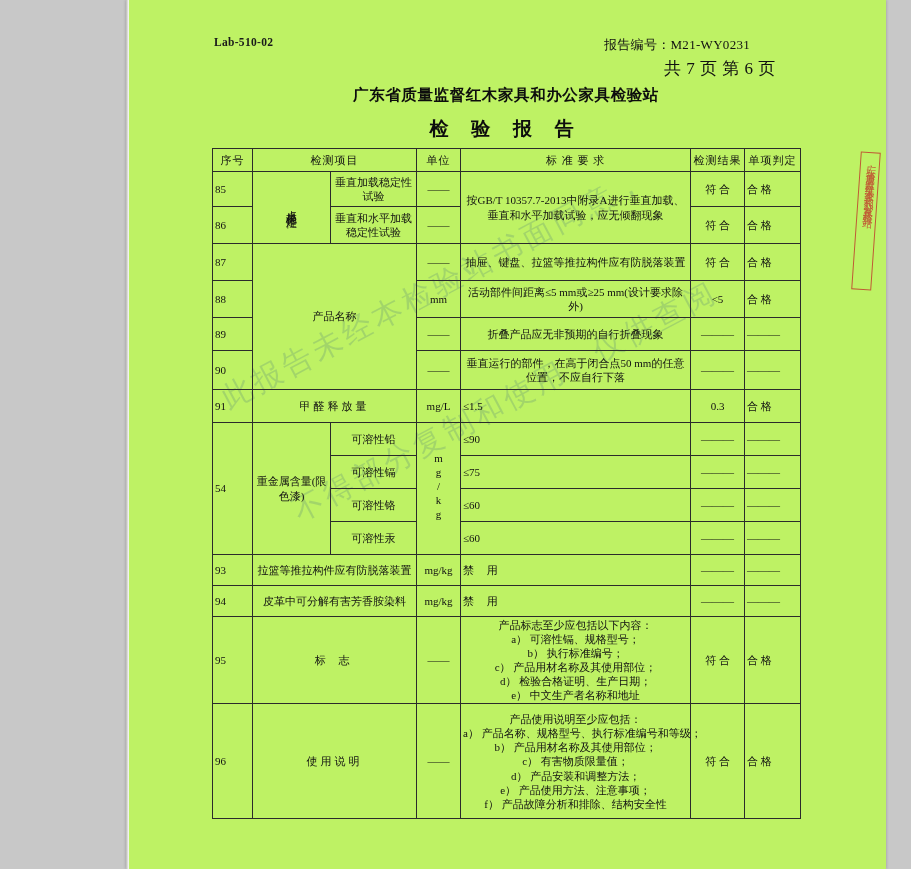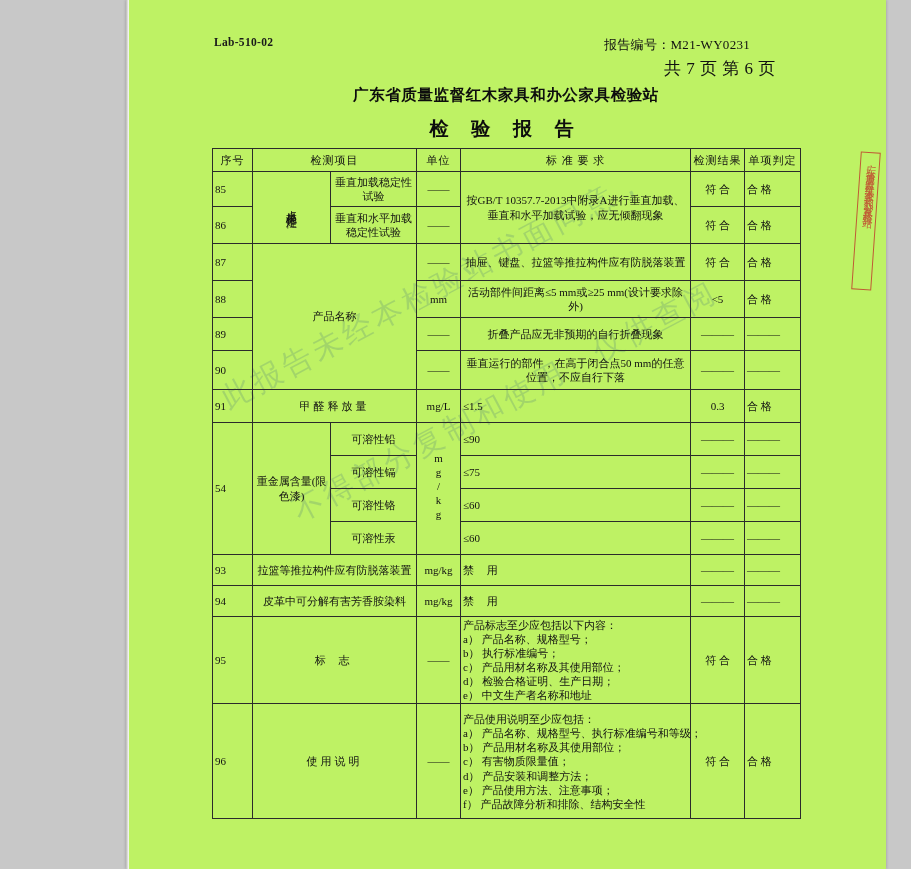--- a/index.html
+++ b/index.html
@@ -22,21 +22,21 @@
   .c-res{width:54px;text-align:center;}
   .c-judge{width:56px;}
   thead td,.hdr td{font-size:11.5px;font-weight:normal;text-align:center;height:20px;letter-spacing:1px;}
   .hdr td{padding:2px 0;}
   .vert{writing-mode:vertical-rl;text-orientation:upright;letter-spacing:2px;line-height:1.1;margin:0 auto;}
   .left{text-align:center;padding-left:6px;}
   .dash{letter-spacing:0;font-size:11px;}
   .sp{letter-spacing:5px;}
   .sp2{letter-spacing:3px;}
   .small{font-size:10.5px;}
-  .reqlist{text-align:left;padding:2px 4px 2px 6px;font-size:10.5px;line-height:1.42;}
+  .reqlist{text-align:center;padding:2px 4px 2px 6px;font-size:10.5px;line-height:1.42;}
   .reqlist .ln{display:block;white-space:nowrap;}
   .stamp{position:absolute;right:8px;top:152px;width:22px;height:140px;opacity:.82;}
   .stamp .sbox{position:absolute;left:0;top:0;width:20px;height:138px;border:1px solid #c0392b;color:#c0392b;font-size:10px;writing-mode:vertical-rl;text-orientation:upright;letter-spacing:3px;padding:3px 1px;box-sizing:border-box;transform:rotate(4deg);background:rgba(255,255,255,.0);}
   .wm{position:absolute;left:150px;top:250px;width:470px;height:380px;pointer-events:none;transform:rotate(-28deg);opacity:.17;}
   .wm div{font-size:30px;color:#1f4f86;white-space:nowrap;letter-spacing:4px;font-family:"Liberation Serif",serif;}
   .wm div:nth-child(2){margin-top:92px;margin-left:10px;}
 </style>
 </head>
 <body>
 
@@ -189,21 +189,21 @@
           <td class="c-res">———</td>
           <td class="c-judge">———</td>
         </tr>
 
         <tr>
           <td class="c-no" style="height:78px">95</td>
           <td colspan="2" class="c-item sp">标 志</td>
           <td class="c-unit dash">——</td>
           <td class="reqlist">
             <span class="ln">产品标志至少应包括以下内容：</span>
-            <span class="ln">a） 产品名称、规格型号；</span>
+            <span class="ln">a） 可溶性镉、规格型号；</span>
             <span class="ln">b） 执行标准编号；</span>
             <span class="ln">c） 产品用材名称及其使用部位；</span>
             <span class="ln">d） 检验合格证明、生产日期；</span>
             <span class="ln">e） 中文生产者名称和地址</span>
           </td>
           <td class="c-res">符 合</td>
           <td class="c-judge">合 格</td>
         </tr>
 
         <tr>

